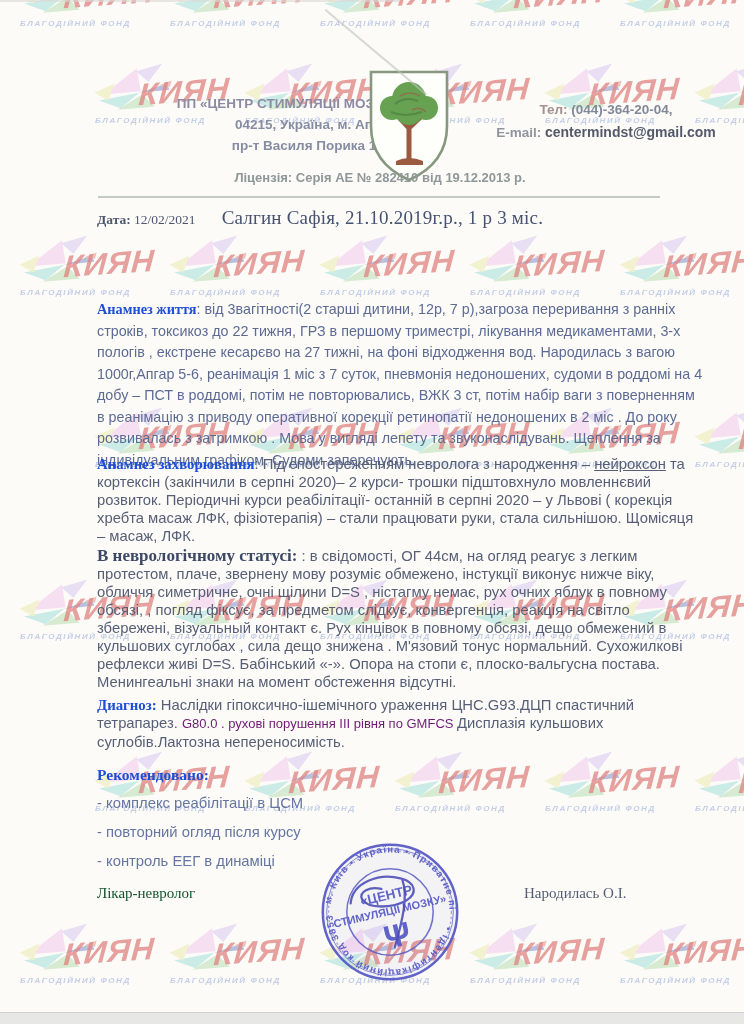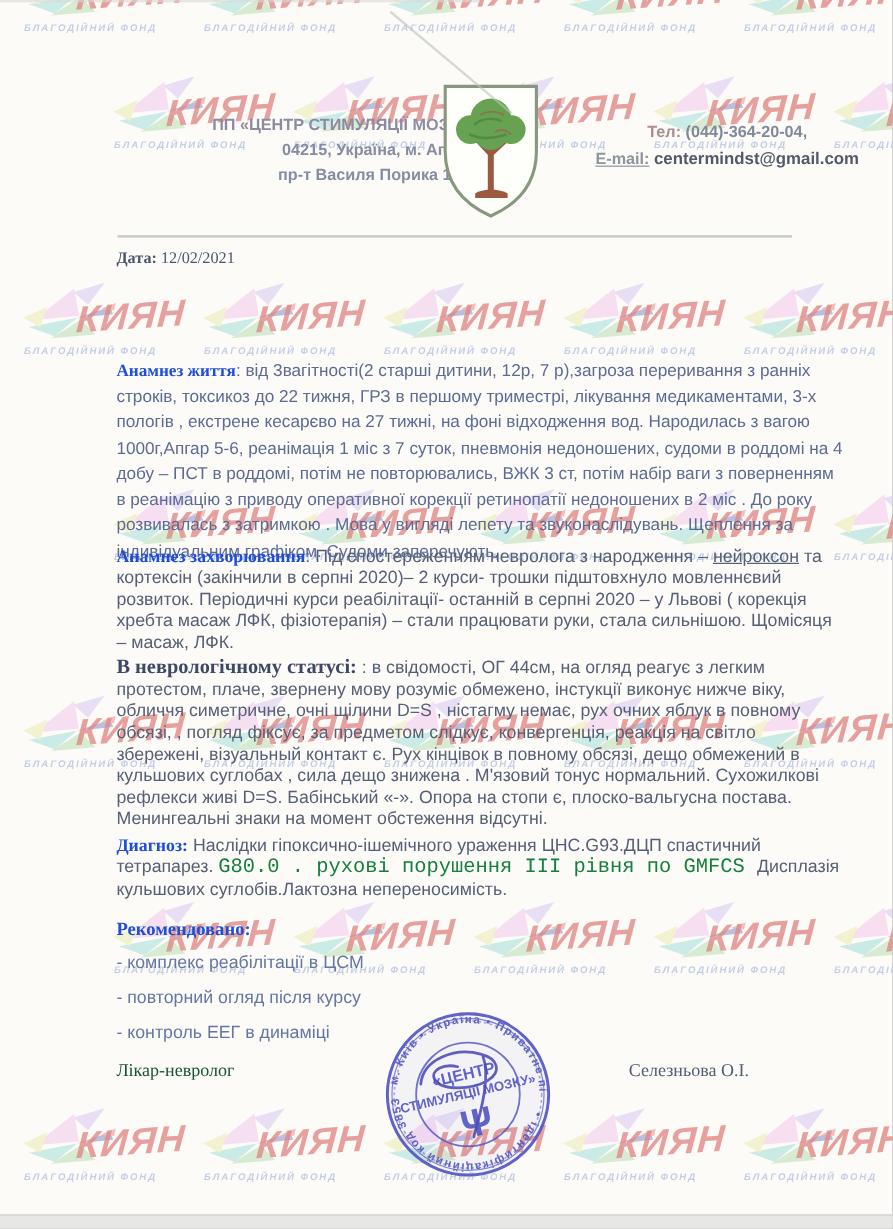--- a/index.html
+++ b/index.html
@@ -18,38 +18,38 @@
 
   
   .org-block{position:absolute;left:106px;top:93px;width:292px;text-align:right;z-index:2;
              font-weight:bold;font-size:13.5px;line-height:21px;color:#868da2;}
   .org-name{color:#8d8ba4;}
   .logo{position:absolute;left:362px;top:66px;width:94px;height:120px;z-index:2;}
   .contact-block{position:absolute;left:474px;top:99px;width:264px;text-align:center;z-index:2;
                  font-weight:bold;font-size:13.5px;line-height:22px;}
   .phone-label{color:#a59094;}
   .phone-value{color:#81889a;}
-  .email-label{color:#90949f;text-decoration:underline;}
+  .email-label{color:#90949f;}
   .email-value{color:#54596a;font-size:14px;}
   .license{position:absolute;left:100px;top:170px;width:560px;text-align:center;z-index:2;
            font-weight:bold;font-size:13px;color:#8f9799;}
   .rule{position:absolute;left:98px;top:196px;width:562px;height:2px;background:#b2bbae;opacity:.75;z-index:2;}
 
   
   .txt{position:absolute;left:97px;width:606px;z-index:2;}
   .date-row{top:207px;display:flex;align-items:baseline;gap:26px;}
   .date-part{font-size:13.5px;color:#4c5670;}
   .patient-title{font-size:19px;color:#465271;letter-spacing:.2px;}
   .p-sans{font-size:14.3px;line-height:21.5px;color:#5d6b94;}
   .p-serif{font-size:14.8px;line-height:18px;color:#565f76;}
   .lbl{font-weight:bold;color:#414d68;}
   .lbl-serif{font-family:"Liberation Serif",serif;font-weight:bold;color:#1d4ed8;}
   .neuro-lbl{font-family:"Liberation Serif",serif;font-weight:bold;font-size:17px;color:#3d4964;}
   .uline{text-decoration:underline;}
-  .sans-inline{font-family:Liberation Mono, monospace;font-size:17px;color:#15803d;}
+  .sans-inline{font-family:Liberation Sans, sans-serif;font-size:13px;color:#701a75;}
   .rec-items{top:795px;font-size:14.8px;color:#6576a2;}
   .rec-items div{margin-bottom:13px;}
   .doctor-role{position:absolute;left:97px;top:885px;z-index:2;font-size:15px;color:#14532d;}
   .doctor-name{position:absolute;left:524px;top:885px;z-index:2;font-size:15px;color:#535d74;}
 
   
   .stamp{position:absolute;left:318px;top:840px;width:144px;height:144px;z-index:3;opacity:.93;}
 
   
   .scratch{position:absolute;left:326px;top:9px;width:132px;height:1.5px;background:#bcc2bc;
@@ -547,25 +547,27 @@
     <div>
       <span class="phone-label">Тел:</span>
       <span class="phone-value">(044)-364-20-04,</span>
     </div>
     <div>
       <span class="email-label">E-mail:</span>
       <span class="email-value">centermindst@gmail.com</span>
     </div>
   </div>
 
+  <div class="license">Ліцензія: Серія АЕ № 282410 від 19.12.2013 р.</div>
   <div class="rule"></div>
 
   <div class="txt serif date-row">
     <span class="date-part"><b>Дата:</b>
       <span>12/02/2021</span></span>
+    <span class="patient-title">Салгин Сафія, 21.10.2019г.р., 1 р 3 міс.</span>
   </div>
 
 
   <div class="txt p-sans" style="top:299px">
     <span class="lbl-serif">Анамнез життя</span><span>: від 3вагітності(2 старші дитини, 12р, 7 р),загроза переривання з ранніх строків, токсикоз до 22 тижня, ГРЗ в першому триместрі, лікування медикаментами, 3-х пологів , екстрене кесарєво на 27 тижні, на фоні відходження вод. Народилась з вагою 1000г,Апгар 5-6, реанімація 1 міс з 7 суток, пневмонія недоношених, судоми в роддомі на 4 добу – ПСТ в роддомі, потім не повторювались, ВЖК 3 ст, потім набір ваги з поверненням в реанімацію з приводу оперативної корекції ретинопатії недоношених в 2 міс . До року розвивалась з затримкою . Мова у вигляді лепету та звуконаслідувань.  Щеплення за індивідуальним графіком. Судоми заперечують.</span>
   </div>
 
   <div class="txt p-serif" style="top:455px">
     <span class="lbl-serif">Анамнез захворювання</span><span>: Під спостереженням невролога з народження – </span><span class="uline">нейроксон</span><span> та кортексін (закінчили в серпні 2020)– 2 курси- трошки підштовхнуло мовленнєвий  розвиток. Періодичні курси реабілітації- останній в серпні 2020 – у Львові ( корекція хребта масаж ЛФК, фізіотерапія) – стали працювати руки, стала сильнішою. Щомісяця – масаж, ЛФК.</span>
   </div>
@@ -581,21 +583,21 @@
   <div class="txt p-serif" style="top:766px">
     <span class="lbl-serif" style="font-size:15.5px">Рекомендовано:</span>
   </div>
   <div class="txt rec-items">
     <div>- комплекс реабілітації в ЦСМ</div>
     <div>- повторний огляд після курсу</div>
     <div>- контроль ЕЕГ в динаміці</div>
   </div>
 
   <div class="doctor-role serif">Лікар-невролог</div>
-  <div class="doctor-name serif">Селезньова О.І.</div>
+  <div class="doctor-name serif">Народилась О.І.</div>
 
   <svg class="stamp" viewBox="0 0 150 150">
     <defs>
       <path id="arcTop" d="M 13,75 A 62,62 0 0 1 137,75"></path>
       <path id="arcBottom" d="M 135,75 A 60,60 0 0 1 15,75"></path>
     </defs>
     <circle cx="75" cy="75" r="70" fill="rgba(95,98,205,0.06)" stroke="#5558c4" stroke-width="2.6"></circle>
     <circle cx="75" cy="75" r="66" fill="none" stroke="#5558c4" stroke-width="1" opacity=".8"></circle>
     <circle cx="75" cy="75" r="64" fill="none" stroke="#5558c4" stroke-width="1.4" stroke-dasharray="2.5,2.5" opacity=".55"></circle>
     <circle cx="75" cy="75" r="45" fill="none" stroke="#5558c4" stroke-width="1.6" opacity=".9"></circle>

